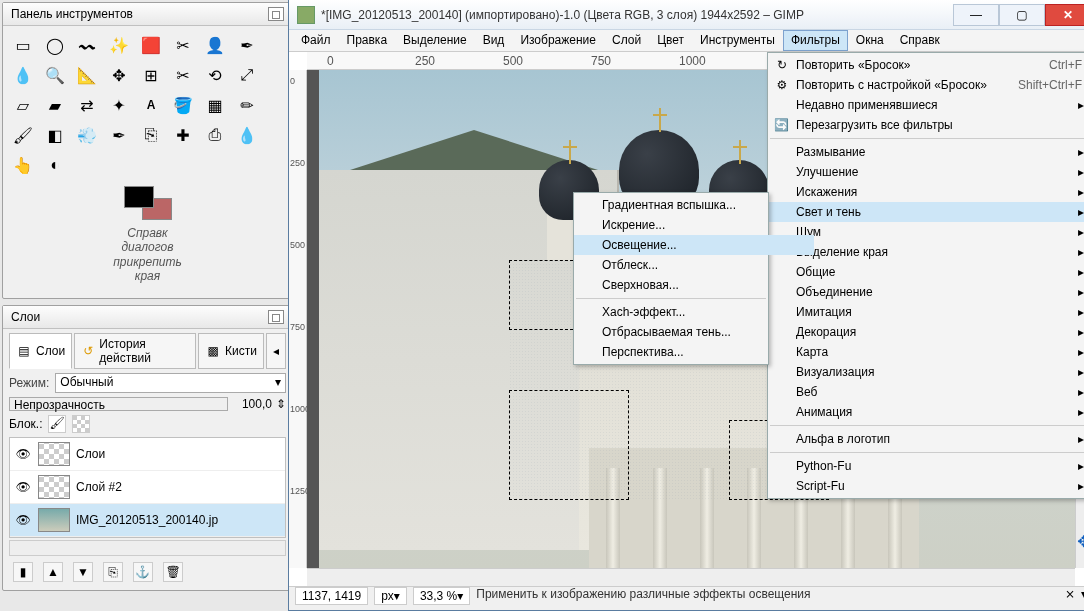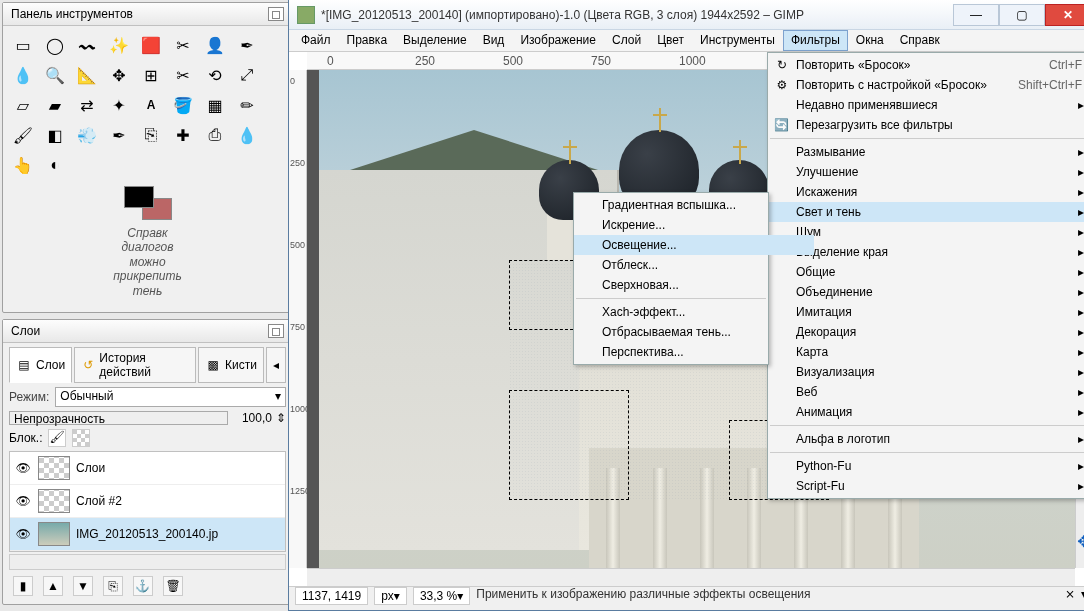--- a/index.html
+++ b/index.html
@@ -145,23 +145,22 @@
         <div class="tool">👆</div>
         <div class="tool">◐</div>
       </div>
       <div class="swatch">
         <div class="fg"></div>
         <div class="bg"></div>
       </div>
       <div class="dock-hint">
         <div>Справк</div>
         <div>диалогов</div>
-        <div>можно</div>
         <div>прикрепить</div>
-        <div>тень</div>
+        <div>края</div>
       </div>
     </div>
   </div>
 
   <div class="panel">
     <div class="panel-title">
       <span>Слои</span>
       <span class="detach-icon"></span>
     </div>
     <div class="layers-body">

